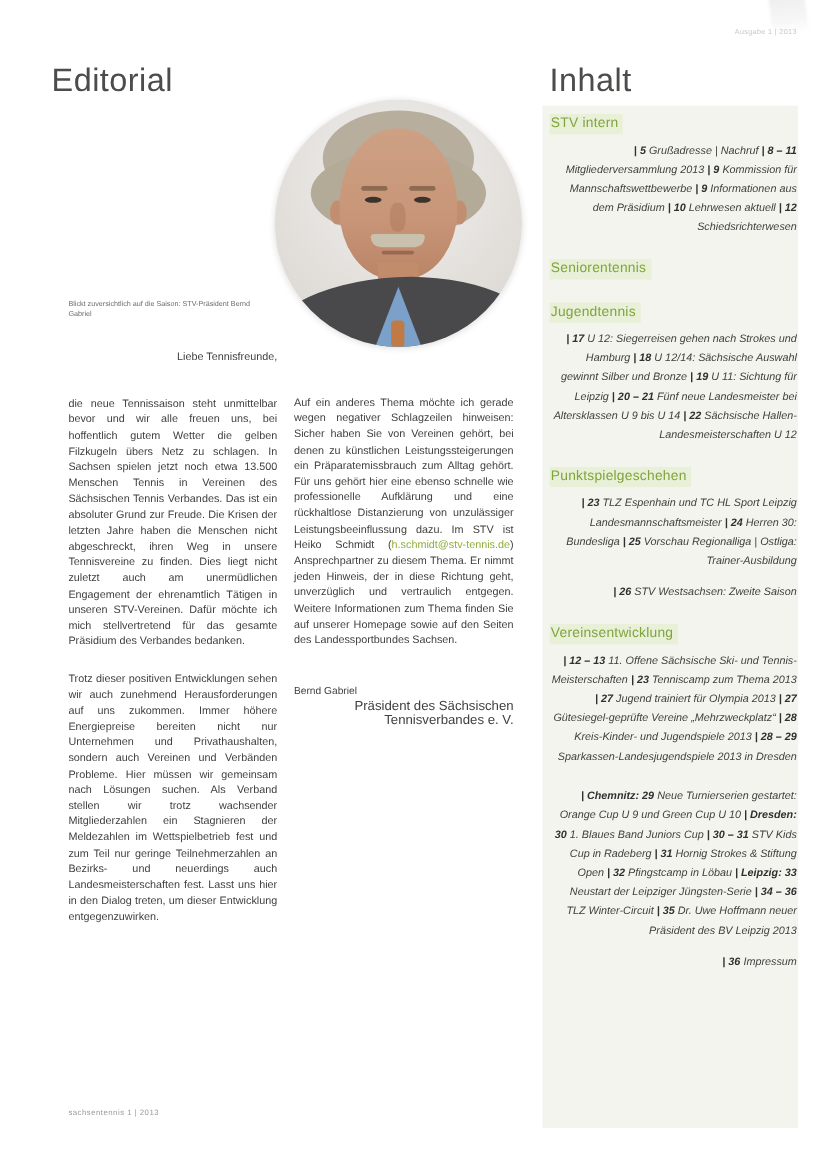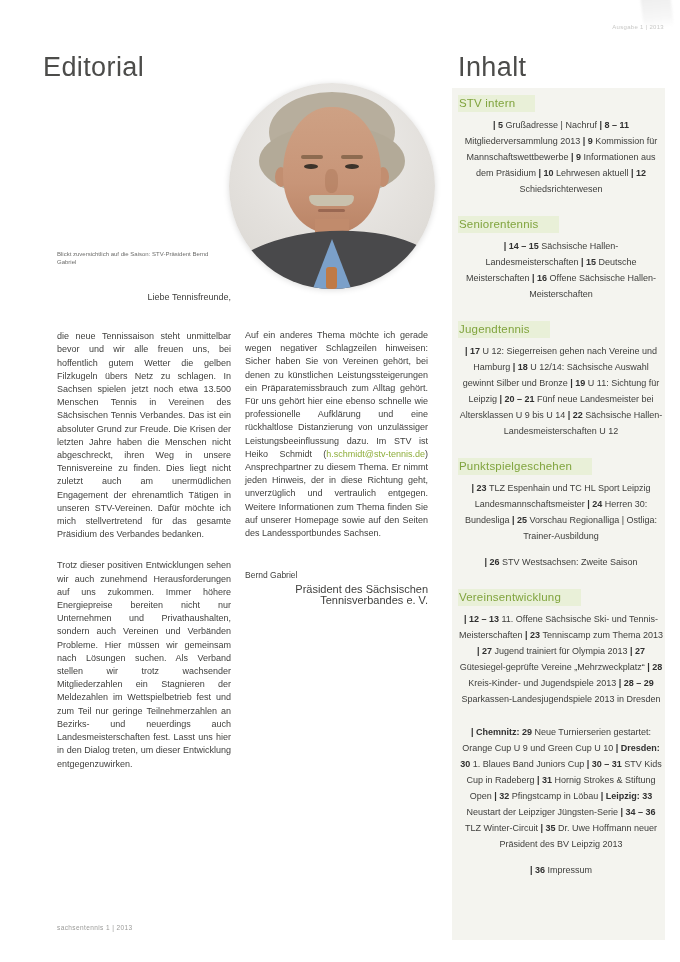--- a/index.html
+++ b/index.html
@@ -77,24 +77,24 @@
   
   .sidebar-bg{
     position:absolute;left:452px;top:88px;width:213px;height:852px;
     background:#f4f4ef;
   }
   .toc{position:absolute;left:458px;top:93px;width:206px;}
   .toc-section{margin:0 0 17px 0;}
   .toc-heading{margin:0 0 2px 0;}
   .toc-heading span{
     display:inline-block;background:#e9f0d8;color:#80a43e;
-    font-size:11.5px;line-height:14px;padding:1px 20px 2px 1px;letter-spacing:0.2px;
+    font-size:11.5px;line-height:14px;padding:1px 4px 2px 1px;letter-spacing:0.2px;
   }
   .toc-body{
-    margin:5px 0 0 0;font-size:9px;line-height:16px;color:#3e3e3c;text-align:center;
+    margin:5px 0 0 0;font-size:9px;line-height:16px;color:#3e3e3c;text-align:right;font-style:italic;
   }
   .toc-body + .toc-body{margin-top:10px;}
   .toc-body b{color:#303030;}
 </style>
 </head>
 <body>
 
 <div class="corner-shade"></div>
 <div class="corner-note">Ausgabe 1 | 2013</div>
 
@@ -136,25 +136,24 @@
   <p class="sig-role">Präsident des Sächsischen Tennisverbandes e. V.</p>
 </div>
 
 <div class="toc">
     <div class="toc-section">
       <div class="toc-heading"><span>STV intern</span></div>
       <p class="toc-body"><b>| 5 </b><span>Grußadresse | Nachruf </span><b>| 8 – 11 </b><span>Mitgliederversammlung 2013 </span><b>| 9 </b><span>Kommission für Mannschaftswettbewerbe </span><b>| 9 </b><span>Informationen aus dem Präsidium </span><b>| 10 </b><span>Lehrwesen aktuell </span><b>| 12 </b><span>Schiedsrichterwesen</span></p>
     </div>
     <div class="toc-section">
       <div class="toc-heading"><span>Seniorentennis</span></div>
-      <p class="toc-body"><b>| 14 – 15 </b><span>Sächsische Hallen-Landesmeisterschaften </span><b>| 15 </b><span>Deutsche Meisterschaften </span><b>| 16 </b><span>Offene Sächsische Hallen-Meisterschaften</span></p>
     </div>
     <div class="toc-section">
       <div class="toc-heading"><span>Jugendtennis</span></div>
-      <p class="toc-body"><b>| 17 </b><span>U 12: Siegerreisen gehen nach Vereine und Hamburg </span><b>| 18 </b><span>U 12/14: Sächsische Auswahl gewinnt Silber und Bronze </span><b>| 19 </b><span>U 11: Sichtung für Leipzig </span><b>| 20 – 21 </b><span>Fünf neue Landesmeister bei Altersklassen U 9 bis U 14 </span><b>| 22 </b><span>Sächsische Hallen-Landesmeisterschaften U 12</span></p>
+      <p class="toc-body"><b>| 17 </b><span>U 12: Siegerreisen gehen nach Strokes und Hamburg </span><b>| 18 </b><span>U 12/14: Sächsische Auswahl gewinnt Silber und Bronze </span><b>| 19 </b><span>U 11: Sichtung für Leipzig </span><b>| 20 – 21 </b><span>Fünf neue Landesmeister bei Altersklassen U 9 bis U 14 </span><b>| 22 </b><span>Sächsische Hallen-Landesmeisterschaften U 12</span></p>
     </div>
     <div class="toc-section">
       <div class="toc-heading"><span>Punktspielgeschehen</span></div>
       <p class="toc-body"><b>| 23 </b><span>TLZ Espenhain und TC HL Sport Leipzig Landesmannschaftsmeister </span><b>| 24 </b><span>Herren 30: Bundesliga </span><b>| 25 </b><span>Vorschau Regionalliga | Ostliga: Trainer-Ausbildung</span></p>
       <p class="toc-body"><b>| 26 </b><span>STV Westsachsen: Zweite Saison</span></p>
     </div>
     <div class="toc-section">
       <div class="toc-heading"><span>Vereinsentwicklung</span></div>
       <p class="toc-body"><b>| 12 – 13 </b><span>11. Offene Sächsische Ski- und Tennis-Meisterschaften </span><b>| 23 </b><span>Tenniscamp zum Thema 2013 </span><b>| 27 </b><span>Jugend trainiert für Olympia 2013 </span><b>| 27 </b><span>Gütesiegel-geprüfte Vereine „Mehrzweckplatz“ </span><b>| 28 </b><span>Kreis-Kinder- und Jugendspiele 2013 </span><b>| 28 – 29 </b><span>Sparkassen-Landesjugendspiele 2013 in Dresden</span></p>
     </div>

